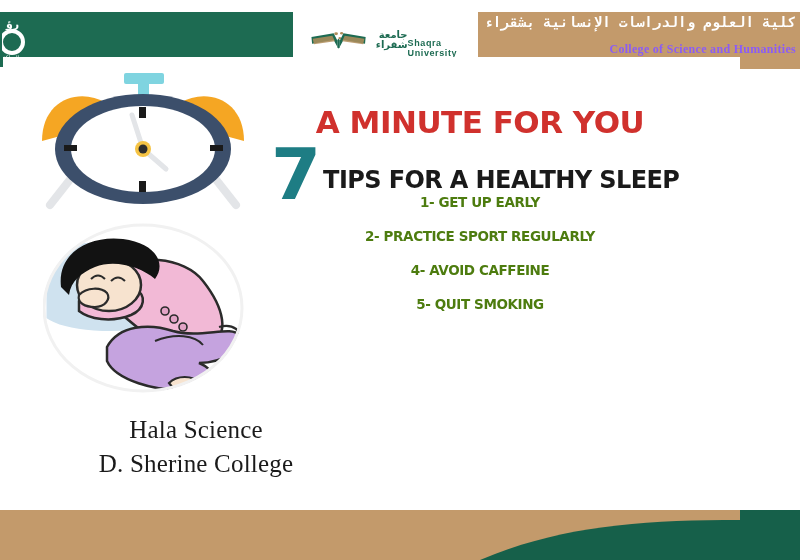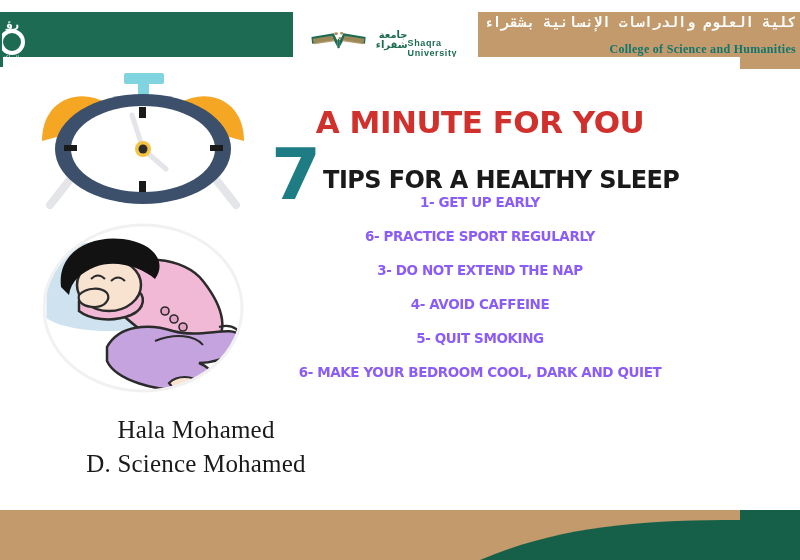--- a/index.html
+++ b/index.html
@@ -69,21 +69,21 @@
   .college-ar{
     position:absolute;top:2px;right:4px;
     font-family:Liberation Mono, monospace;
     font-size:14px;font-weight:700;color:#ffffff;
     direction:rtl;white-space:nowrap;
     line-height:18px;
   }
   .college-en{
     position:absolute;top:30px;right:4px;
     font-family:"Liberation Serif", serif;
-    font-size:12px;font-weight:700;color:#0f766e;
+    font-size:12px;font-weight:700;color:#8b5cf6;
     white-space:nowrap;line-height:14px;
     letter-spacing:.3px;
   }
 
   
   .card{
     position:absolute;
     top:57px;left:3px;
     width:737px;height:453px;
     background:#ffffff;
@@ -140,21 +140,21 @@
 
   
   .tips{
     position:absolute;top:128px;left:262px;
     width:430px;
     text-align:center;
   }
   .tip{
     font-family:"DejaVu Sans", sans-serif;
     font-size:13.5px;font-weight:700;
-    color:#8b5cf6;
+    color:#4d7c0f;
     letter-spacing:-.4px;
     line-height:34px;
     white-space:nowrap;
   }
 
   
   .authors{
     position:absolute;top:356px;left:28px;
     width:330px;
     text-align:center;
@@ -294,30 +294,28 @@
     <div class="headline">
       <div class="title-main">A  MINUTE FOR YOU</div>
       <div class="subtitle-row">
         <div class="big-seven">7</div>
         <div class="subtitle-text">TIPS FOR A HEALTHY SLEEP</div>
       </div>
     </div>
 
     <div class="tips">
       <div class="tip">1- GET UP EARLY</div>
-      <div class="tip">6- PRACTICE SPORT REGULARLY</div>
-      <div class="tip">3- DO NOT EXTEND THE NAP</div>
+      <div class="tip">2- PRACTICE SPORT REGULARLY</div>
       <div class="tip">4- AVOID CAFFEINE</div>
       <div class="tip">5- QUIT SMOKING</div>
-      <div class="tip">6- MAKE YOUR BEDROOM COOL, DARK AND QUIET</div>
     </div>
 
     <div class="authors">
-      <div class="author">Hala Mohamed</div>
-      <div class="author">D. Science Mohamed</div>
+      <div class="author">Hala Science</div>
+      <div class="author">D. Sherine College</div>
     </div>
 
   </div>
 
   <div class="footer">
     <svg width="800" height="50" viewBox="0 0 800 50">
       <rect x="0" y="0" width="800" height="50" fill="#c39a6b"></rect>
       <path d="M480 50 C560 16 640 10 740 10 L800 10 L800 50 Z" fill="#16604a"></path>
       <rect x="740" y="-10" width="60" height="60" fill="#16604a"></rect>
     </svg>

